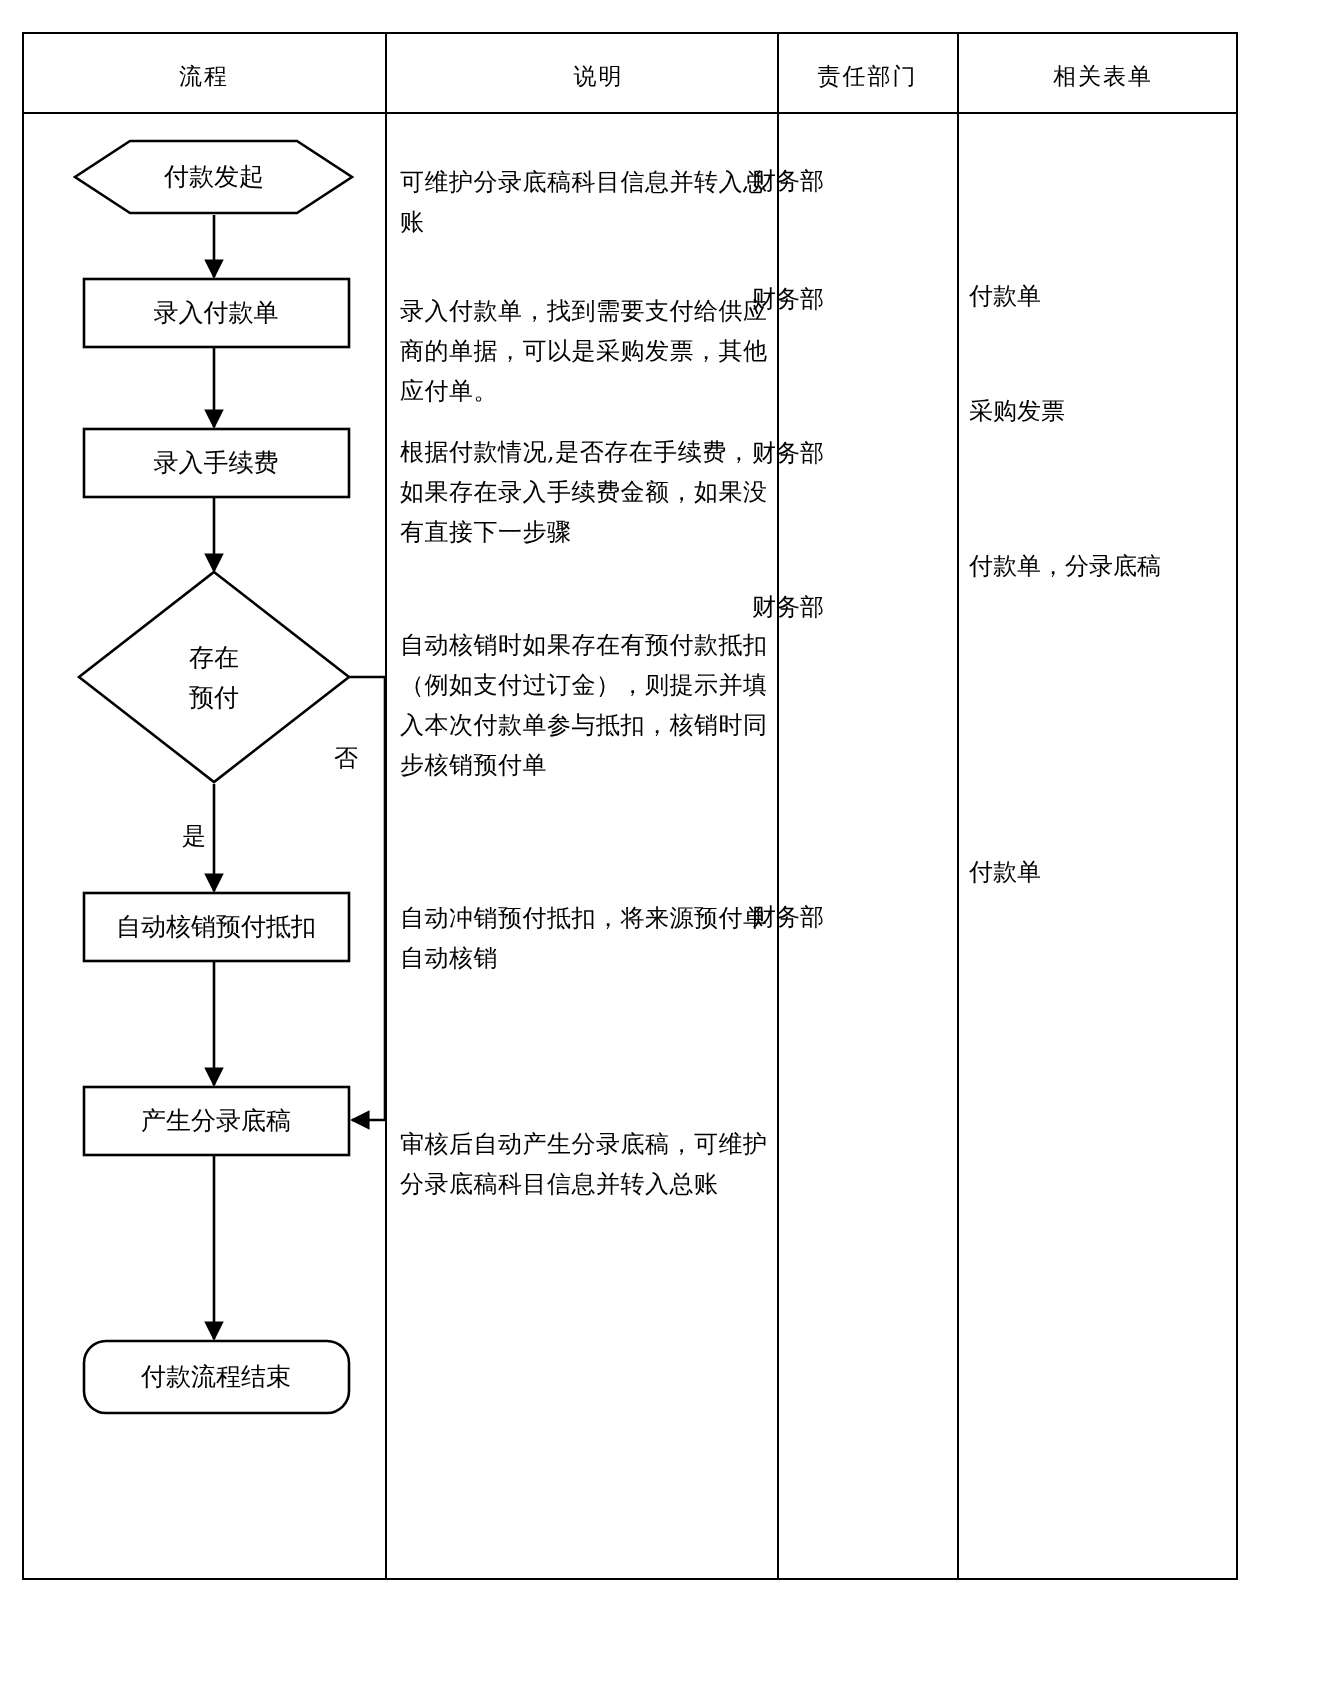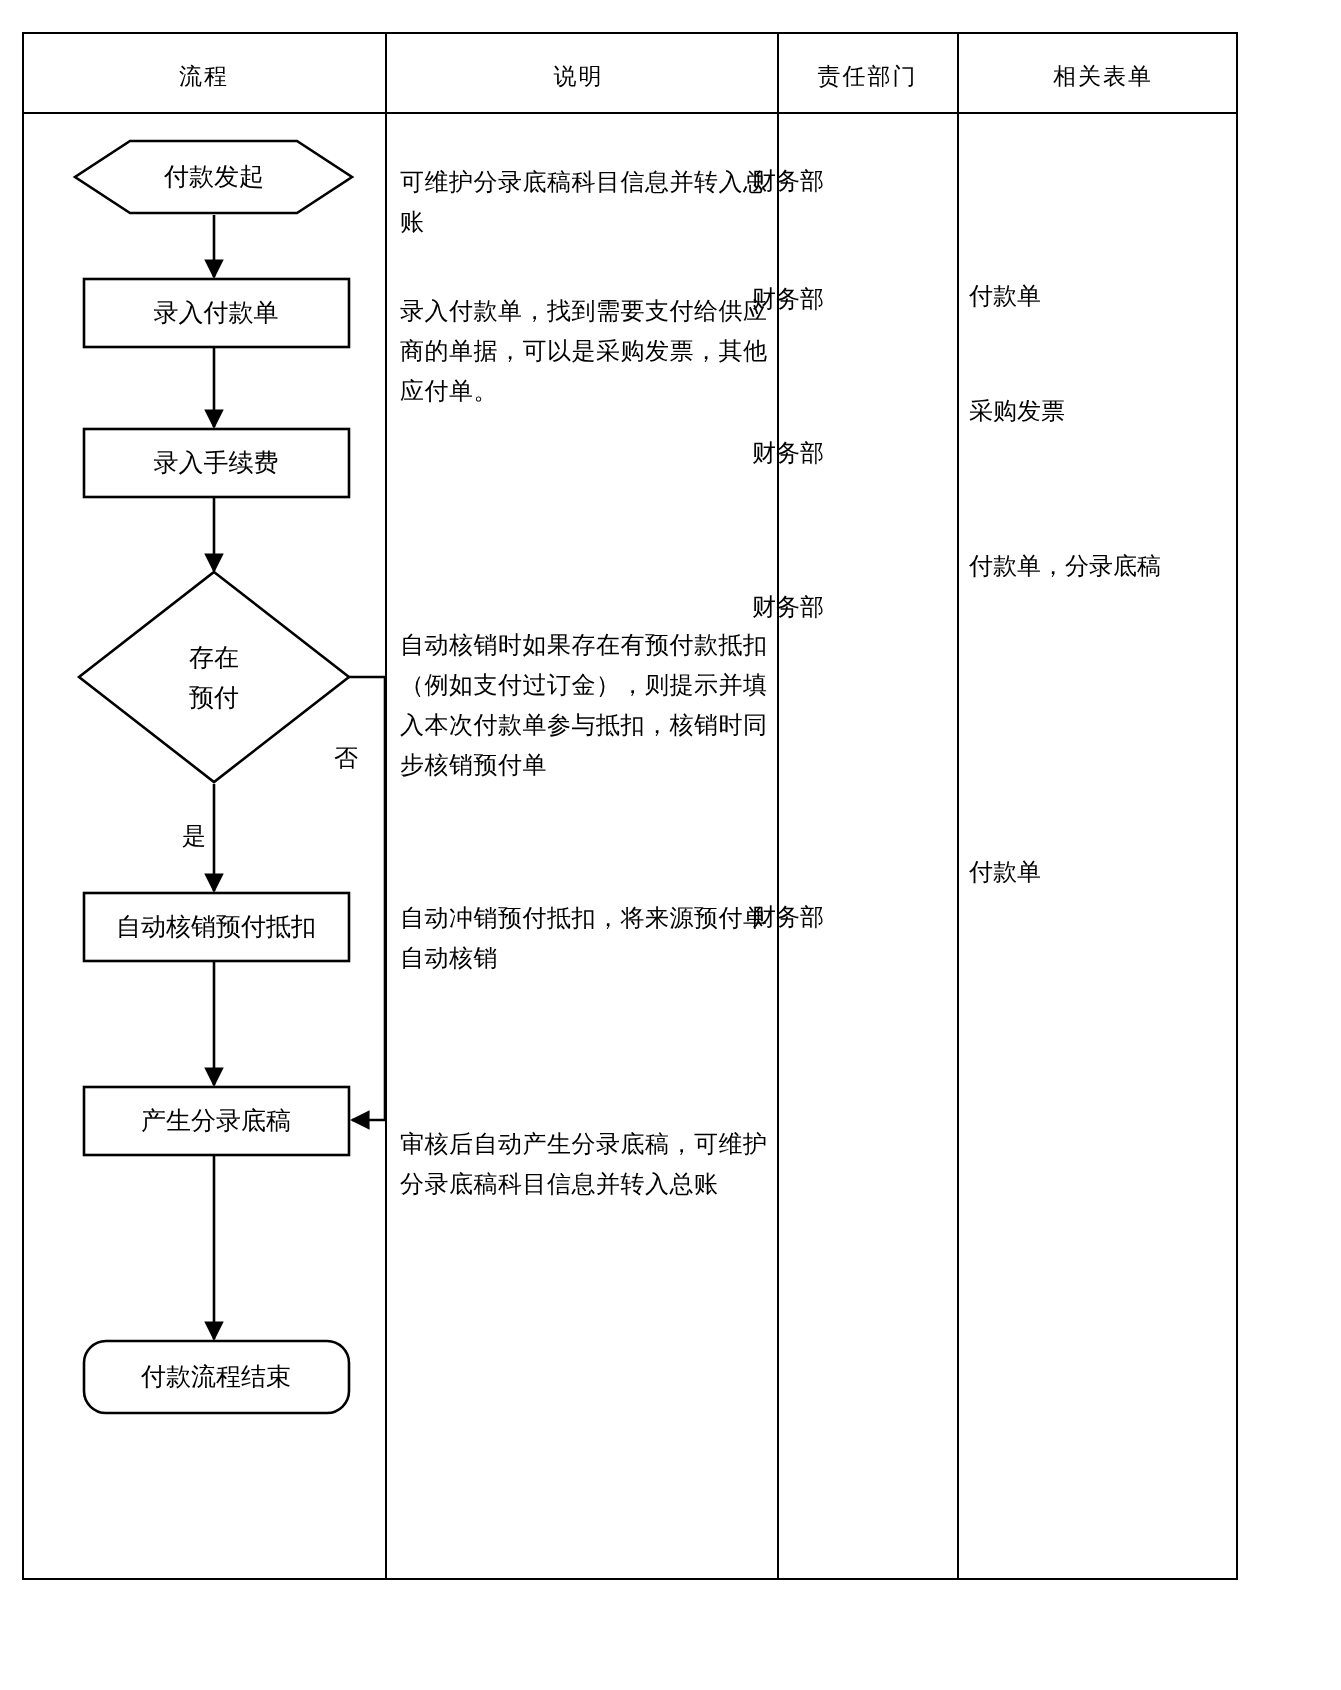--- a/index.html
+++ b/index.html
@@ -50,21 +50,21 @@
   .col-head {
     position: absolute;
     top: 56px;
     text-align: center;
     font-size: 23px;
     line-height: 40px;
     letter-spacing: 2px;
     white-space: nowrap;
   }
   .col-head.h1 { left: 24px;  width: 360px; }
-  .col-head.h2 { left: 378px; width: 353px; padding-left: 24px; }
+  .col-head.h2 { left: 398px; width: 353px; padding-left: 24px; }
   .col-head.h3 { left: 779px; width: 177px; }
   .col-head.h4 { left: 959px; width: 288px; }
 
   
   #flow-svg {
     position: absolute;
     left: 22px;
     top: 114px;
     width: 363px;
     height: 1466px;
@@ -191,20 +191,21 @@
 
     <rect class="shape" x="62" y="973" width="265" height="68"></rect>
     <text x="194" y="1008">产生分录底稿</text>
 
     <rect class="shape" x="62" y="1227" width="265" height="72" rx="22" ry="22"></rect>
     <text x="194" y="1264">付款流程结束</text>
   </svg>
 
   <div class="desc d1">可维护分录底稿科目信息并转入总账</div>
   <div class="desc d2">录入付款单，找到需要支付给供应商的单据，可以是采购发票，其他应付单。</div>
+  <div class="desc d3">根据付款情况,是否存在手续费，如果存在录入手续费金额，如果没有直接下一步骤</div>
   <div class="desc d4">自动核销时如果存在有预付款抵扣（例如支付过订金），则提示并填入本次付款单参与抵扣，核销时同步核销预付单</div>
   <div class="desc d5">自动冲销预付抵扣，将来源预付单自动核销</div>
   <div class="desc d6">审核后自动产生分录底稿，可维护分录底稿科目信息并转入总账</div>
 
   <div class="dept p1">财务部</div>
   <div class="dept p2">财务部</div>
   <div class="dept p3">财务部</div>
   <div class="dept p4">财务部</div>
   <div class="dept p5">财务部</div>
 

